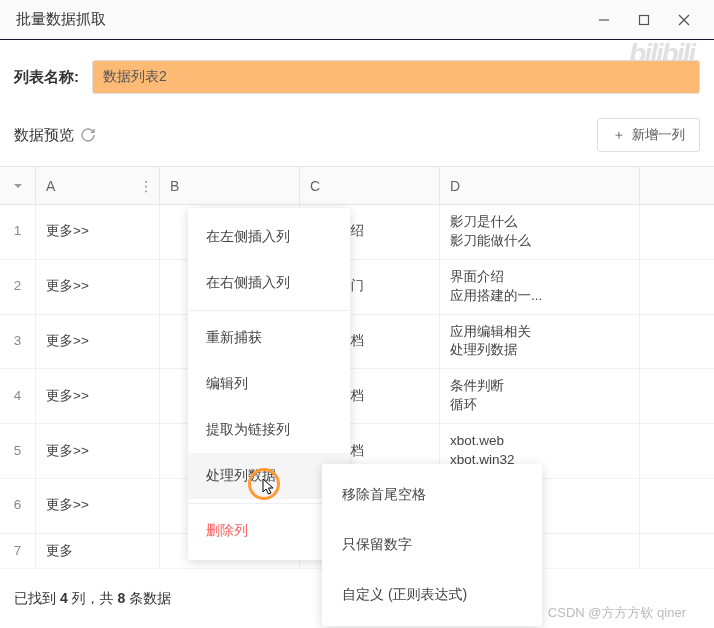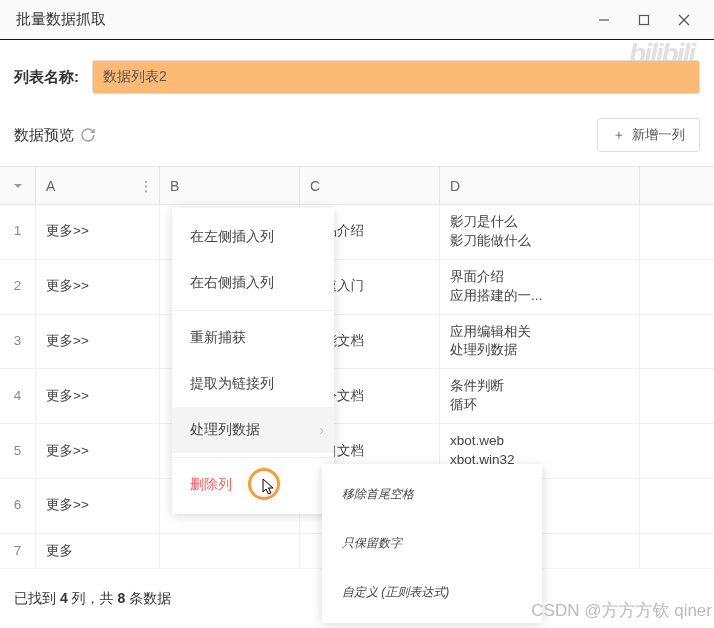--- a/index.html
+++ b/index.html
@@ -40,32 +40,32 @@
     .gc-a { width: 124px; }
     .gc-b { width: 140px; }
     .gc-c { width: 140px; }
     .gc-d { width: 200px; }
     
     .footer { position: absolute; left: 0; right: 0; bottom: 0; height: 60px; display: flex; align-items: center; padding: 0 14px; background: #fff; border-top: 1px solid #f5f5f5; }
     .footer-text { color: #333; font-size: 14px; text-align: center; }
     .footer-text b { font-weight: bold; }
     .done-btn { margin-left: auto; background: #ff6161; color: #fff; border: none; padding: 10px 26px; border-radius: 4px; font-size: 14px; cursor: pointer; }
     
-    .watermark-csdn { position: absolute; bottom: 6px; right: 2px; color: #bbb; font-size: 17px; z-index: 50; }
-    
-    
-    .ctx1 { position: absolute; top: 208px; left: 172px; width: 162px; background: #fff; box-shadow: 0 2px 12px rgba(0,0,0,0.15); border-radius: 2px; z-index: 20; padding: 6px 0; }
+    .watermark-csdn { position: absolute; bottom: 6px; right: 28px; color: #bbb; font-size: 13px; z-index: 50; }
+    
+    
+    .ctx1 { position: absolute; top: 208px; left: 188px; width: 162px; background: #fff; box-shadow: 0 2px 12px rgba(0,0,0,0.15); border-radius: 2px; z-index: 20; padding: 6px 0; }
     .ctx1 .sep { height: 1px; background: #eee; margin: 4px 0; }
     .ctx1 .mi { padding: 14px 18px; color: #444; font-size: 14px; cursor: pointer; display: flex; align-items: center; position: relative; }
     .ctx1 .mi.hov { background: #f5f5f5; }
     .ctx1 .mi.danger { color: #ff5a5a; }
     .ctx1 .mi .arrow { position: absolute; right: 10px; color: #bbb; }
     
     .ctx2 { position: absolute; top: 464px; left: 322px; width: 220px; background: #fff; box-shadow: 0 2px 12px rgba(0,0,0,0.15); border-radius: 2px; z-index: 21; padding: 6px 0; }
-    .ctx2 .mi { padding: 16px 20px; color: #444; font-size: 12px; cursor: pointer; font-style: italic; }
+    .ctx2 .mi { padding: 16px 20px; color: #444; font-size: 14px; cursor: pointer; }
     
     .cursor-ring { position: absolute; top: 468px; left: 248px; width: 32px; height: 32px; border: 3px solid #ff9933; border-radius: 50%; z-index: 30; pointer-events: none; }
     .cursor-ptr { position: absolute; top: 478px; left: 262px; z-index: 31; pointer-events: none; color:#000; }
   </style>
 </head>
 <body>
 
 <div class="titlebar">
   <div class="title">批量数据抓取</div>
   <div class="win-ctrl">
@@ -200,20 +200,21 @@
         <span>AQ</span>
       </div>
   </div>
 </div>
 
 <div class="ctx1">
   <div class="mi">在左侧插入列</div>
   <div class="mi">在右侧插入列</div>
   <div class="sep"></div>
   <div class="mi">重新捕获</div>
+  <div class="mi">编辑列</div>
   <div class="mi">提取为链接列</div>
   <div class="mi hov">
       <span>处理列数据</span>
       <span class="arrow">›</span>
     </div>
   <div class="sep"></div>
   <div class="mi danger">删除列</div>
 </div>
 
 <div class="ctx2">

